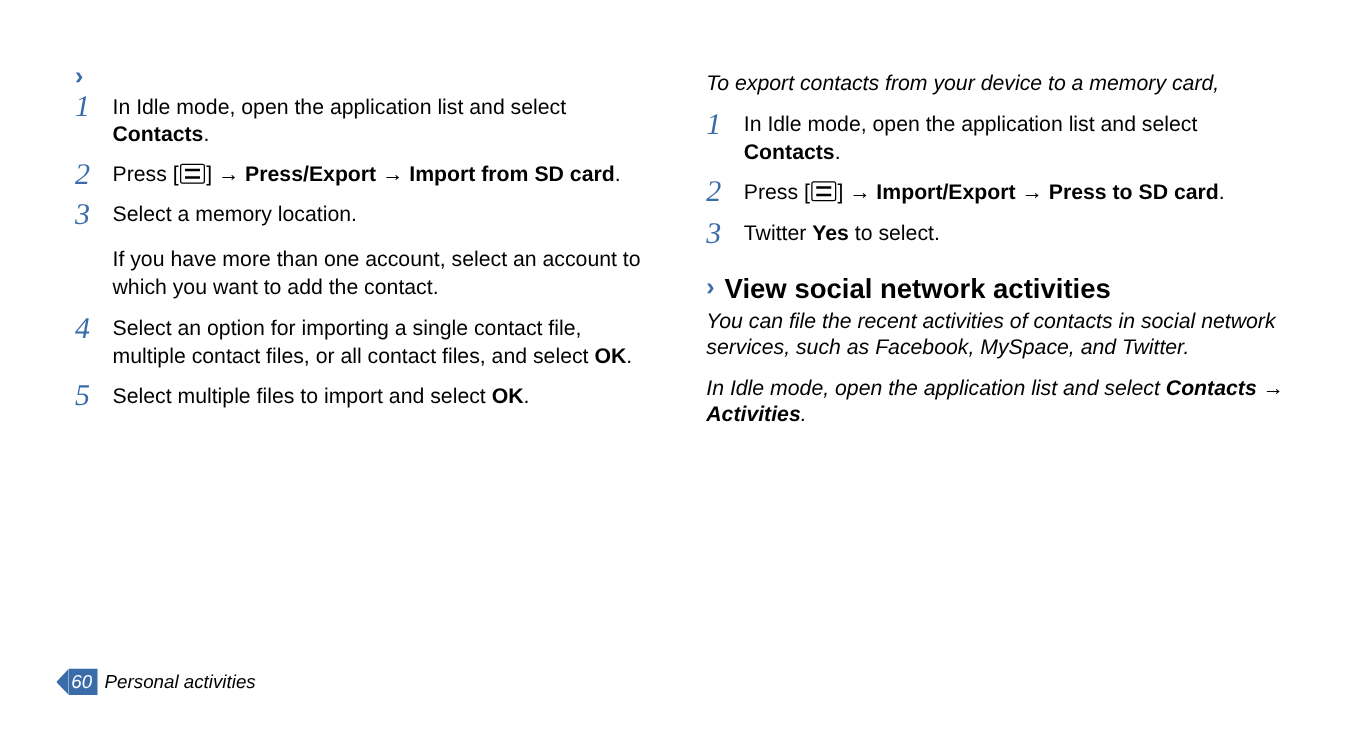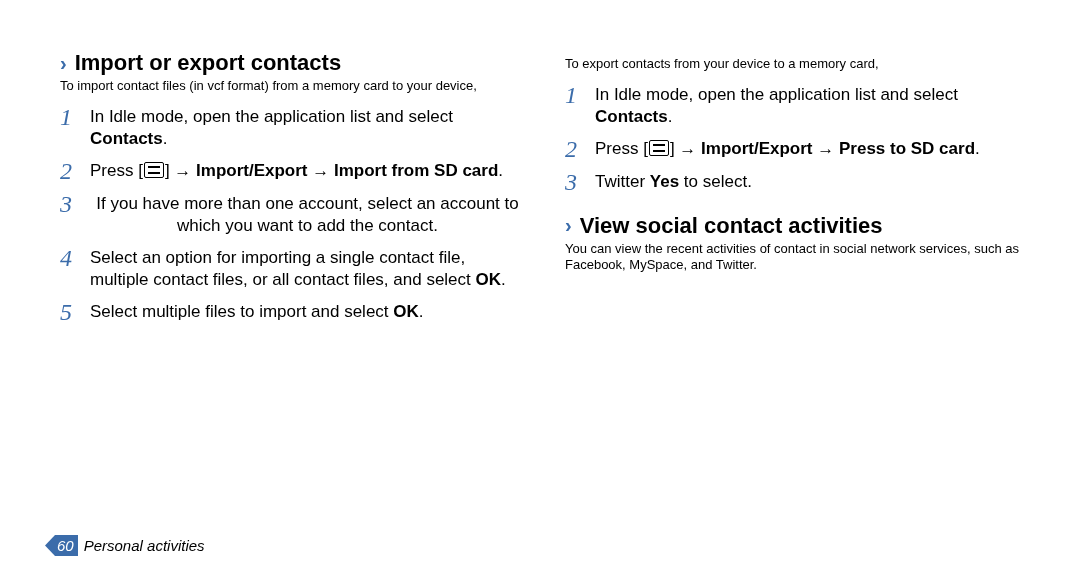--- a/index.html
+++ b/index.html
@@ -31,23 +31,24 @@
     display: flex;
     align-items: center;
   }
   h2.section .chev {
     color: #3b6caa;
     font-size: 20px;
     margin-right: 8px;
     font-weight: bold;
   }
   .intro {
-    font-size: 13px;
+    font-size: 17px;
     line-height: 1.25;
     margin: 0 0 12px 0;
+    font-style: italic;
   }
   ol.steps {
     list-style: none;
     padding: 0;
     margin: 0;
     counter-reset: step;
   }
   ol.steps > li {
     position: relative;
     padding-left: 30px;
@@ -109,46 +110,44 @@
     position: absolute;
     left: -10px;
     top: 0;
     bottom: 0;
     width: 10px;
     background: #3b6caa;
     clip-path: polygon(100% 0, 100% 100%, 0 50%);
   }
   .sub {
     padding-left: 0;
-    margin-top: 2px;
-    text-align: center;
+    margin-top: 14px;
   }
 </style>
 </head>
 <body>
 
 <div class="page">
 
   <div class="col">
     <h2 class="section">
       <span class="chev">›</span>
-      <span>Import or export contacts</span>
     </h2>
-    <p class="intro">To import contact files (in vcf format) from a memory card to your device,</p>
     <ol class="steps">
       <li>
         <span class="num">1</span>
         <span>In Idle mode, open the application list and select </span><span class="b">Contacts</span><span>.</span>
       </li>
       <li>
         <span class="num">2</span>
-        <span>Press [</span><span class="menu-icon"></span><span>] → </span><span class="b">Import/Export → Import from SD card</span><span>.</span>
+        <span>Press [</span><span class="menu-icon"></span><span>] → </span><span class="b">Press/Export → Import from SD card</span><span>.</span>
       </li>
       <li>
         <span class="num">3</span>
+        <span>Select a memory location.</span>
         <div class="sub">If you have more than one account, select an account to which you want to add the contact.</div>
       </li>
       <li>
         <span class="num">4</span>
         <span>Select an option for importing a single contact file, multiple contact files, or all contact files, and select </span><span class="b">OK</span><span>.</span>
       </li>
       <li>
         <span class="num">5</span>
         <span>Select multiple files to import and select </span><span class="b">OK</span><span>.</span>
       </li>
@@ -167,23 +166,26 @@
         <span>Press [</span><span class="menu-icon"></span><span>] → </span><span class="b">Import/Export → Press to SD card</span><span>.</span>
       </li>
       <li>
         <span class="num">3</span>
         <span>Twitter </span><span class="b">Yes</span><span> to select.</span>
       </li>
     </ol>
 
     <h2 class="section" style="margin-top:20px;">
       <span class="chev">›</span>
-      <span>View social contact activities</span>
+      <span>View social network activities</span>
     </h2>
-    <p class="intro">You can view the recent activities of contact in social network services, such as Facebook, MySpace, and Twitter.</p>
+    <p class="intro">You can file the recent activities of contacts in social network services, such as Facebook, MySpace, and Twitter.</p>
+    <p class="intro">
+      <span>In Idle mode, open the application list and select </span><span class="b">Contacts</span><span> → </span><span class="b">Activities</span><span>.</span>
+    </p>
   </div>
 
 </div>
 
 <div class="footer">
   <span class="pn">60</span>
   <span>Personal activities</span>
 </div>
 
 </body></html>

